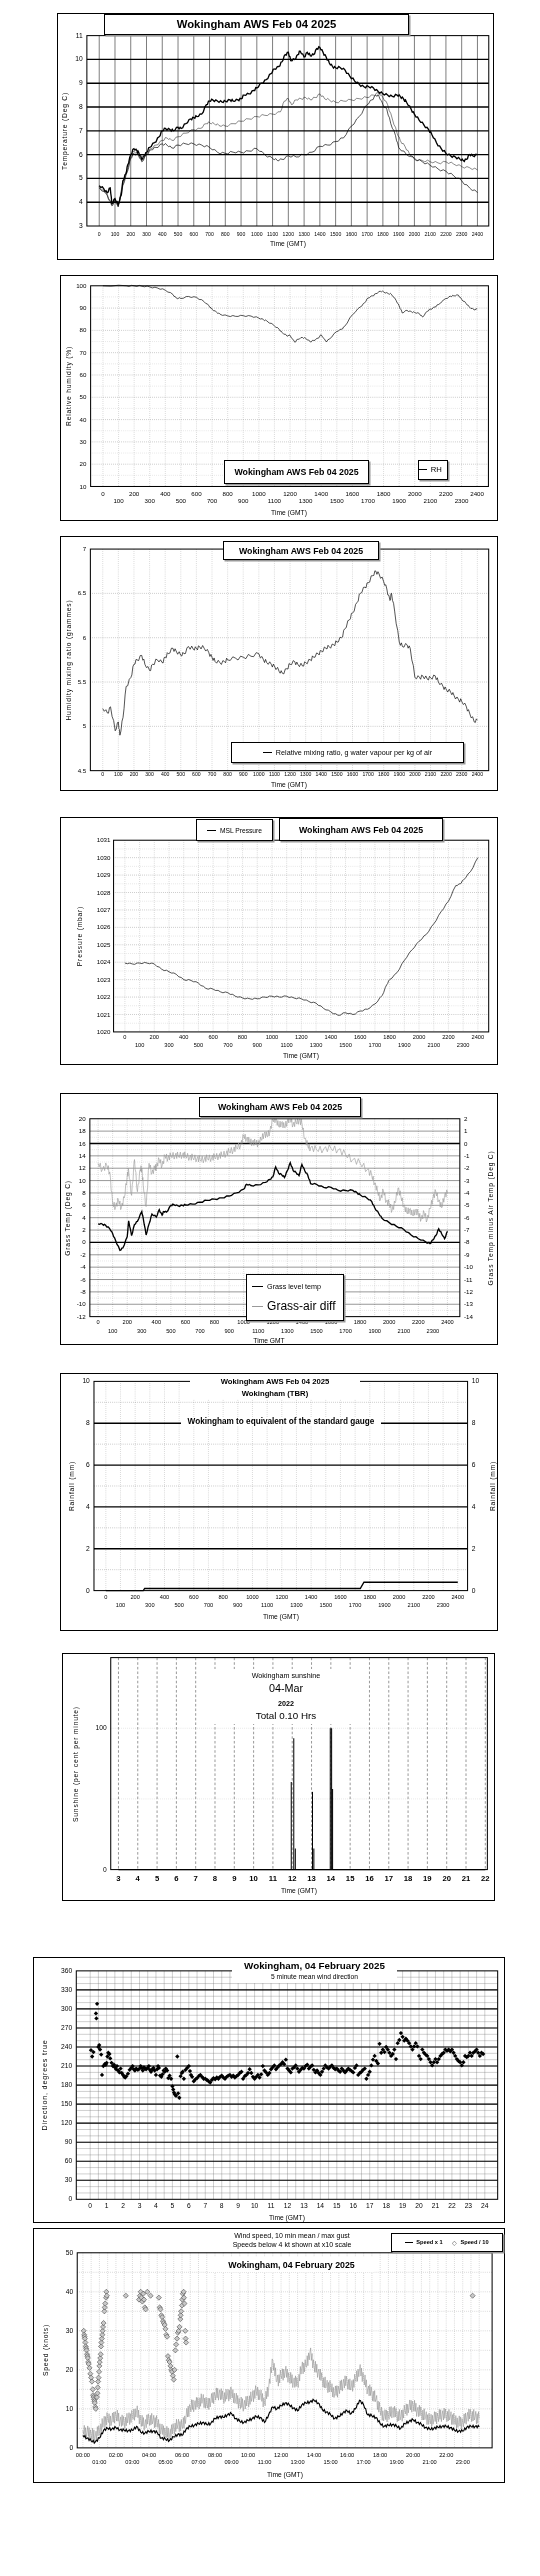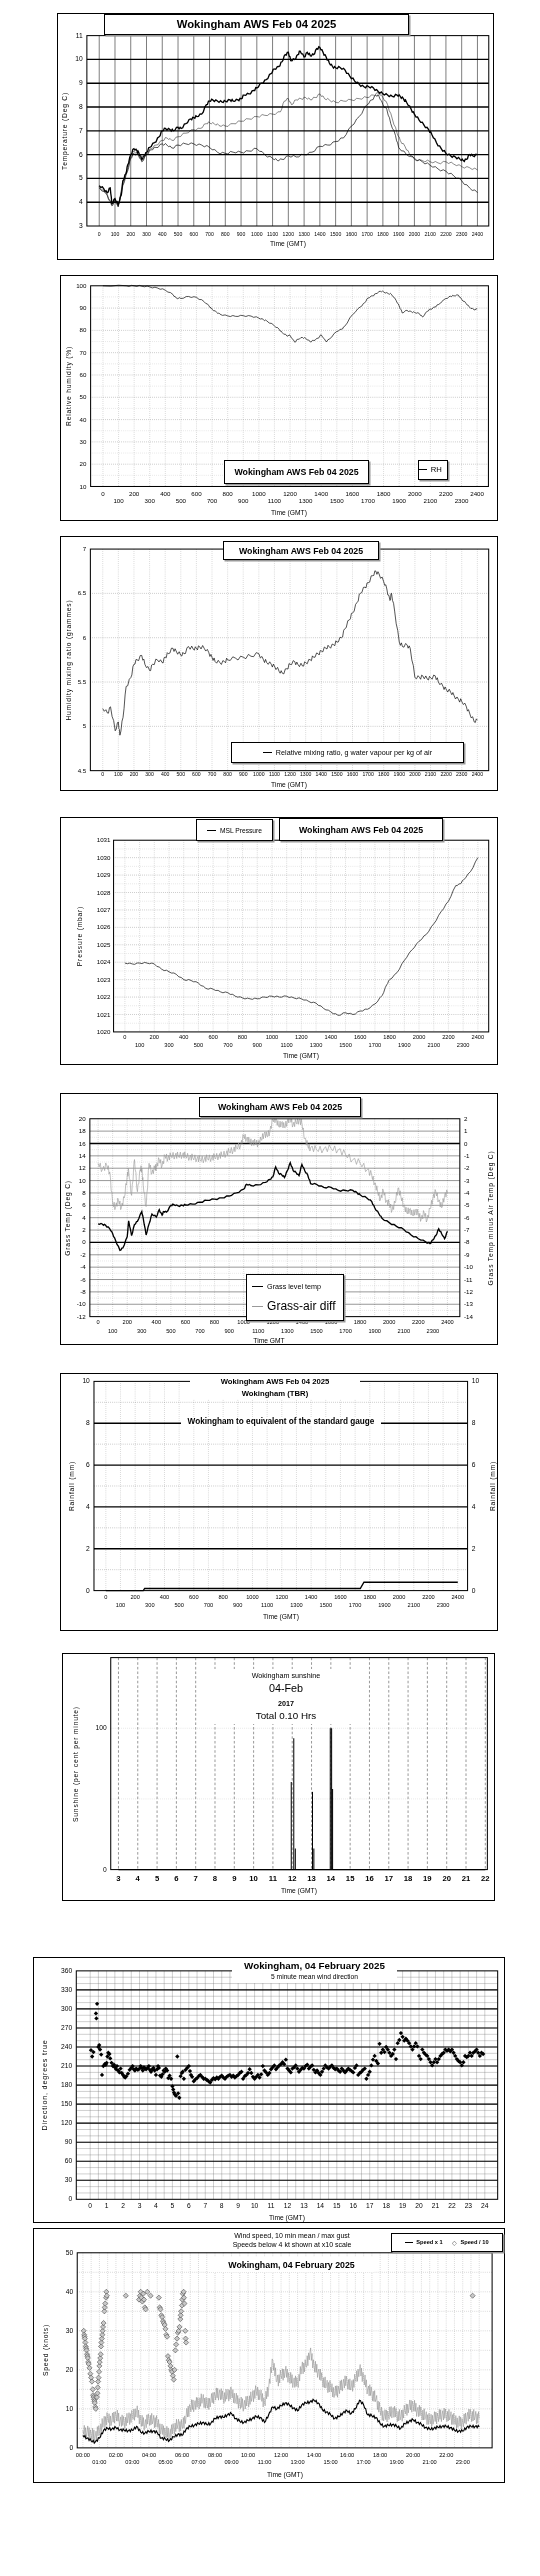--- a/index.html
+++ b/index.html
@@ -662,22 +662,22 @@
       <text x="594.8421052631579" y="441" text-anchor="middle" style="font-size:15px;font-weight:bold;">16</text>
       <text x="632.3684210526316" y="441" text-anchor="middle" style="font-size:15px;font-weight:bold;">17</text>
       <text x="669.8947368421053" y="441" text-anchor="middle" style="font-size:15px;font-weight:bold;">18</text>
       <text x="707.421052631579" y="441" text-anchor="middle" style="font-size:15px;font-weight:bold;">19</text>
       <text x="744.9473684210526" y="441" text-anchor="middle" style="font-size:15px;font-weight:bold;">20</text>
       <text x="782.4736842105264" y="441" text-anchor="middle" style="font-size:15px;font-weight:bold;">21</text>
       <text x="820" y="441" text-anchor="middle" style="font-size:15px;font-weight:bold;">22</text>
     </svg>
   <div class="ov wpatch ctr" style="left:142px;top:15px;width:162px;padding:2.1px 0">
     <div style="font-size:7.2px">Wokingham sunshine</div>
-    <div style="font-size:10.8px;margin-top:2.1px">04-Feb</div>
-    <div class="ttl" style="font-size:7.2px;margin-top:5.2px">2017</div>
+    <div style="font-size:10.8px;margin-top:2.1px">04-Mar</div>
+    <div class="ttl" style="font-size:7.2px;margin-top:5.2px">2022</div>
     <div style="font-size:9.8px;margin-top:2.1px">Total 0.10 Hrs</div>
   </div>
   <div class="ylab" style="left:12.4px;top:110px">Sunshine (per cent per minute)</div>
   <div class="xlab" style="left:236px;top:233px">Time (GMT)</div>
 </section>
 
 <section class="cb" style="left:33px;top:1957px;width:472px;height:266px">
   <svg width="472" height="266" viewBox="0 0 917 517">
       <line x1="109" y1="25" x2="109" y2="469" class="gs2"></line>
       <line x1="124.97916666666667" y1="25" x2="124.97916666666667" y2="469" class="gs2"></line>

